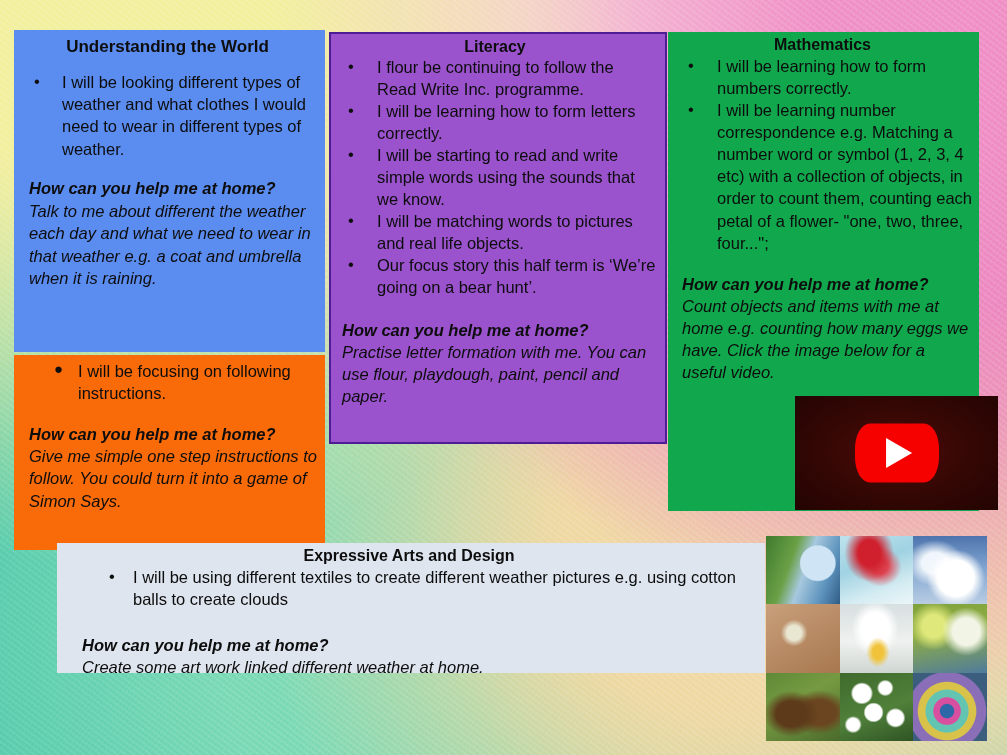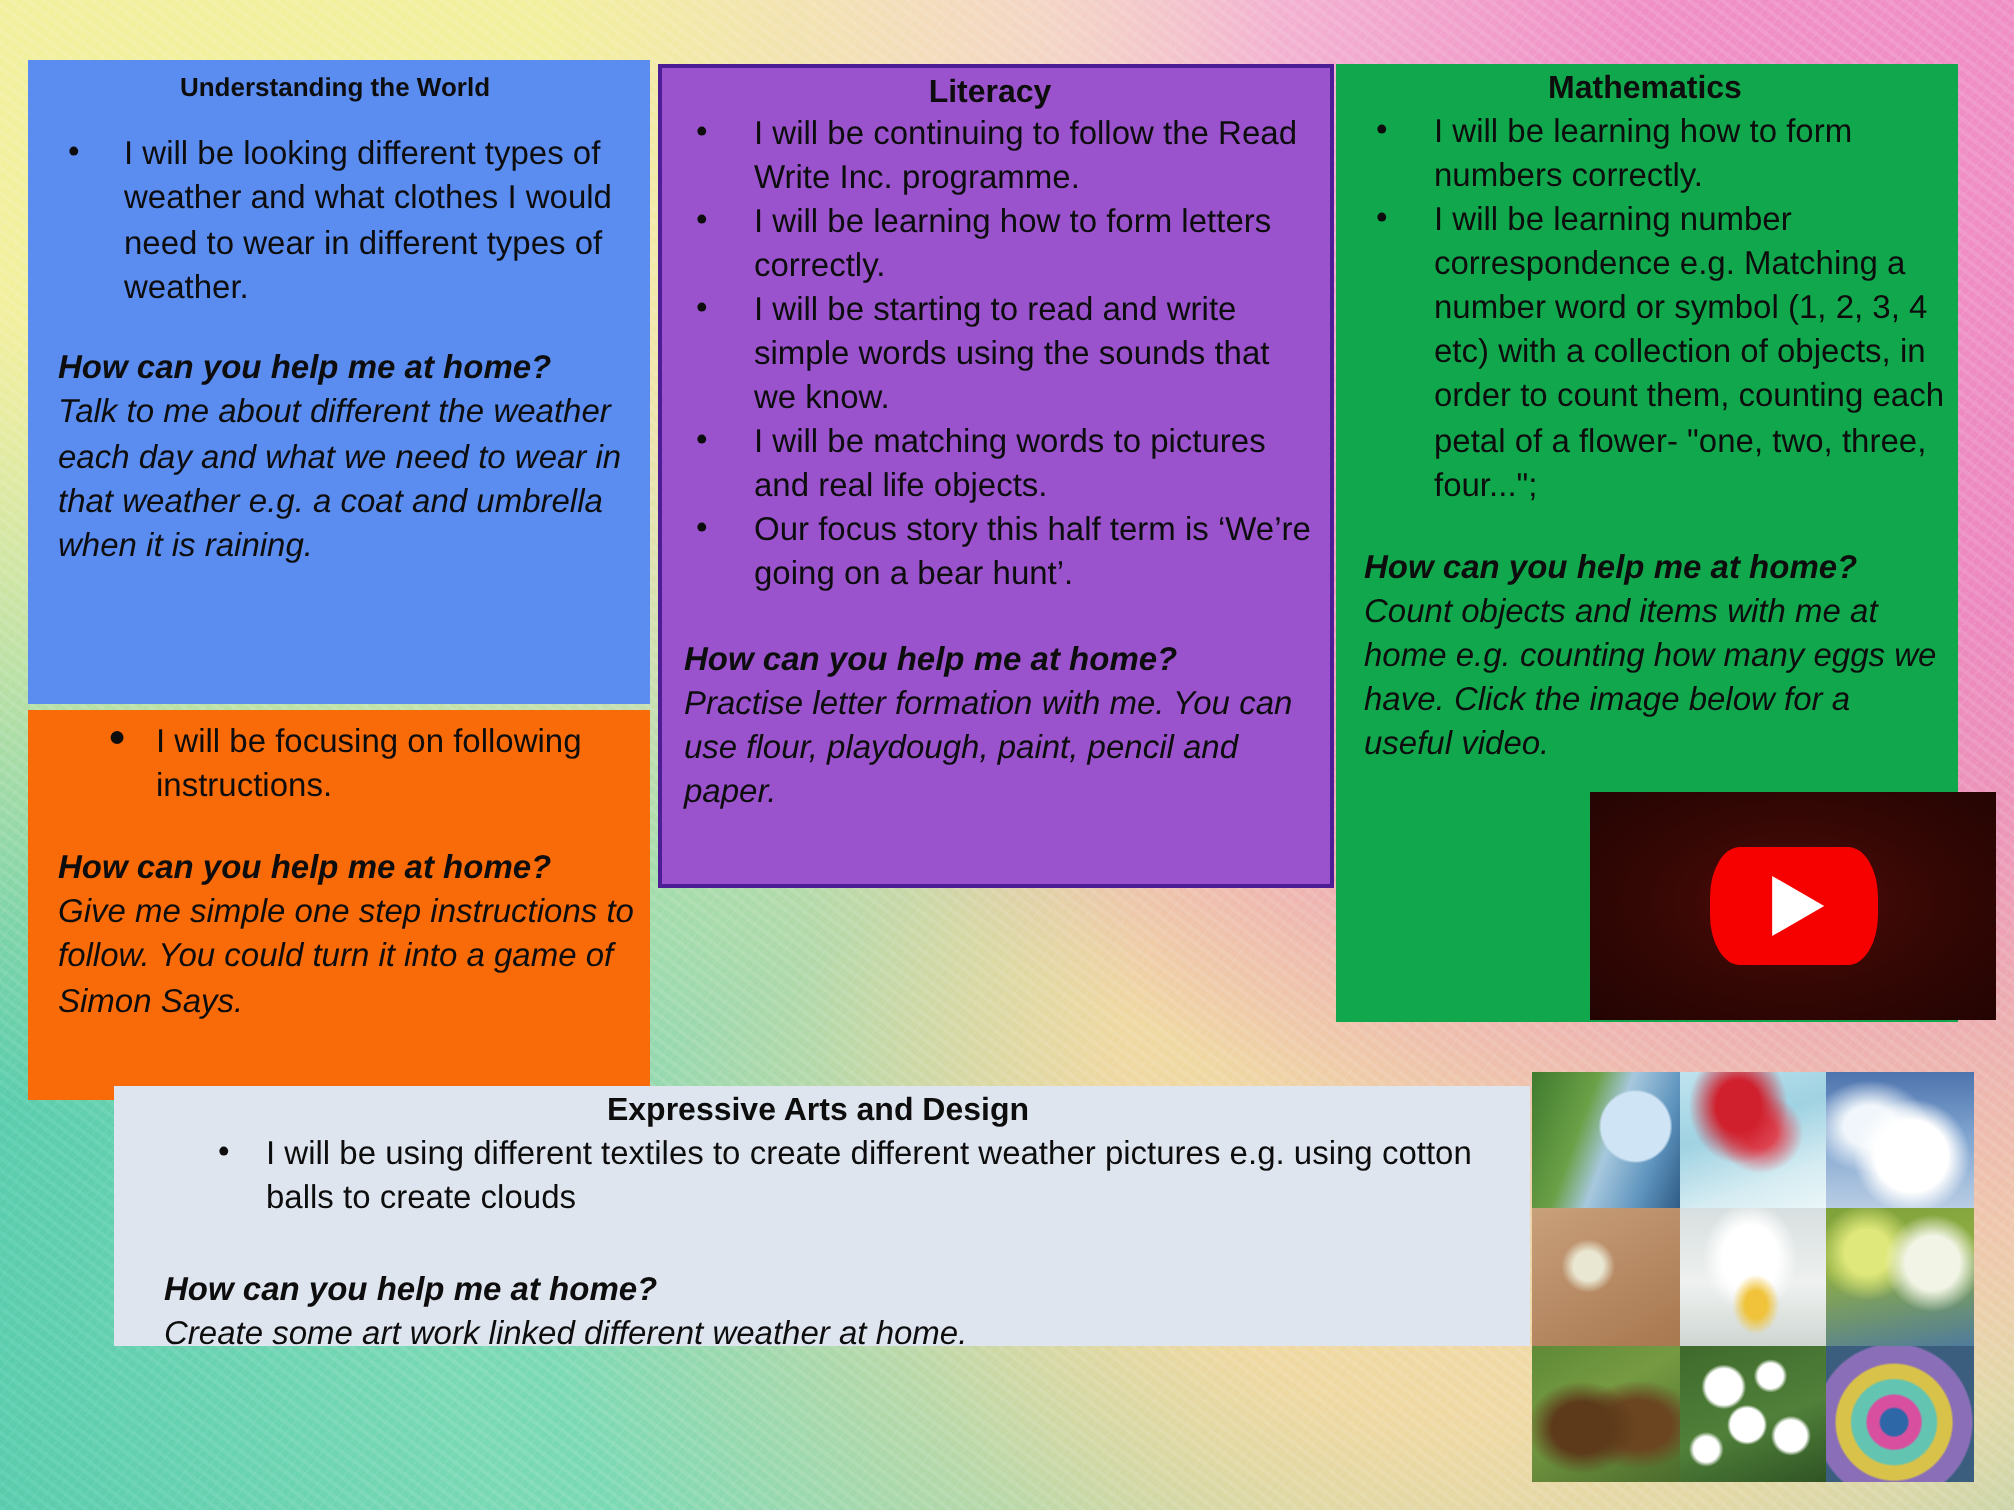--- a/index.html
+++ b/index.html
@@ -35,21 +35,21 @@
   .ptitle{font-weight:bold;text-align:center;font-size:16.5px;line-height:1.15;margin:0 0 2px 0;}
   ul.blist{list-style:none;margin:0;padding:0;}
   ul.blist li{position:relative;padding-left:40px;margin:0 0 0 0;}
   ul.blist li .bullet{position:absolute;left:14px;top:-1px;}
   .help-q{font-weight:bold;font-style:italic;margin:0;}
   .help-a{font-style:italic;margin:0;}
 
   
   #p-utw{left:14px;top:30px;width:311px;height:322px;background:#5b8cf0;
          padding:7px 8px 0 4px;font-size:16.5px;line-height:1.36;}
-  #p-utw .ptitle{font-size:13px;margin-bottom:14px;}
+  #p-utw .ptitle{font-size:17px;margin-bottom:14px;}
   #p-utw ul.blist li{padding-left:44px;}
   #p-utw ul.blist li .bullet{left:16px;}
   #p-utw .help-block{margin-top:17px;padding-left:11px;}
 
   
   #p-life{left:14px;top:355px;width:311px;height:195px;background:#f96a09;
           padding:5px 8px 0 4px;font-size:16.5px;line-height:1.34;}
   #p-life .ptitle{font-size:16.5px;margin-bottom:2px;}
   #p-life ul.blist li{padding-left:60px;}
   #p-life ul.blist li .bullet{left:36px;font-size:15px;}
@@ -154,21 +154,21 @@
   </ul>
   <div class="help-block">
     <p class="help-q">How can you help me at home?</p>
     <p class="help-a">Give me simple one step instructions to follow. You could turn it into a game of Simon Says.</p>
   </div>
 </div>
 
 <div class="panel" id="p-lit">
   <div class="ptitle">Literacy</div>
   <ul class="blist">
-    <li><span class="bullet">•</span><span>I will be continuing to follow the Read Write Inc. programme.</span></li>
+    <li><span class="bullet">•</span><span>I flour be continuing to follow the Read Write Inc. programme.</span></li>
     <li><span class="bullet">•</span><span>I will be learning how to form letters correctly.</span></li>
     <li><span class="bullet">•</span><span>I will be starting to read and write simple words using the sounds that we know.</span></li>
     <li><span class="bullet">•</span><span>I will be matching words to pictures and real life objects.</span></li>
     <li><span class="bullet">•</span><span>Our focus story this half term is ‘We’re going on a bear hunt’.</span></li>
   </ul>
   <div class="help-block">
     <p class="help-q">How can you help me at home?</p>
     <p class="help-a">Practise letter formation with me. You can use flour, playdough, paint, pencil and paper.</p>
   </div>
 </div>

